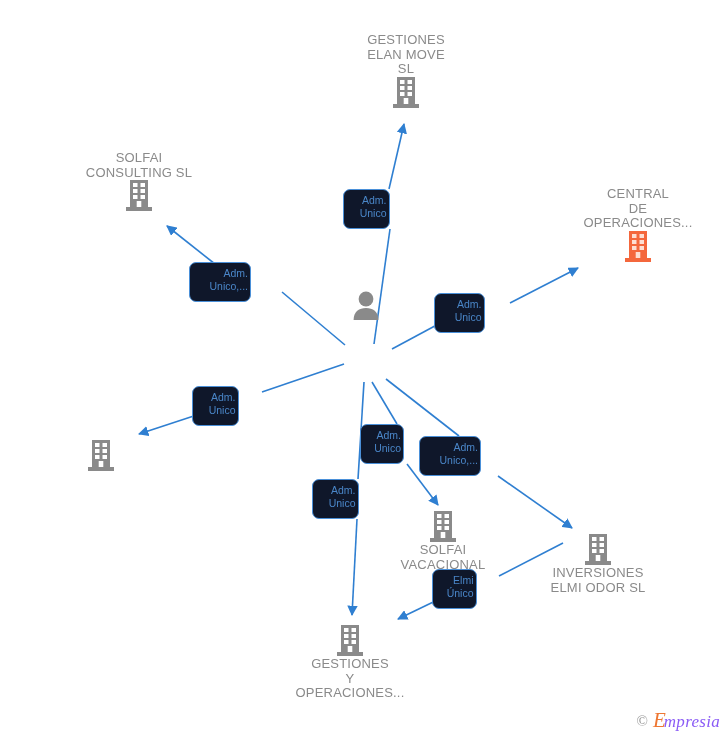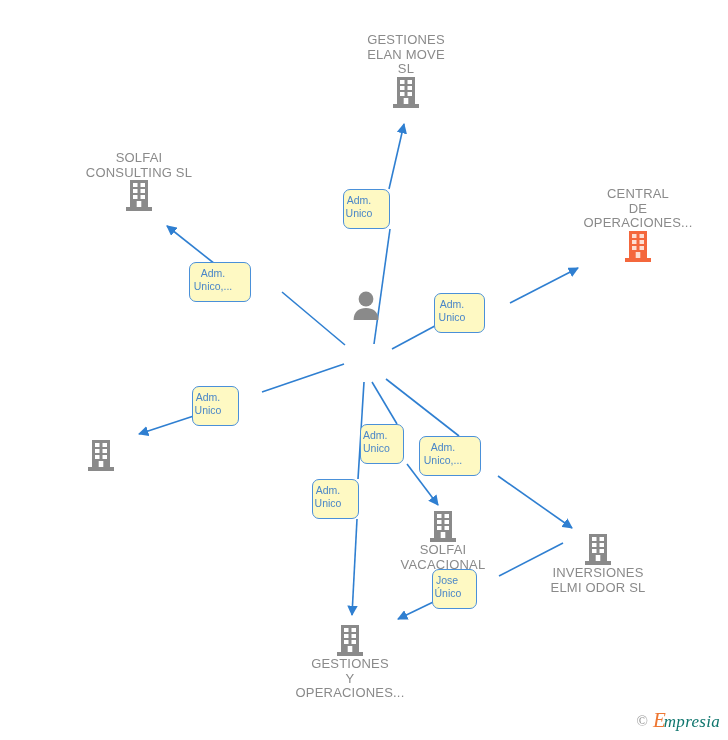--- a/index.html
+++ b/index.html
@@ -46,26 +46,26 @@
     margin: 0 auto;
   }
   .node.below .node-icon { margin-top: 3px; }
   .node.above .node-label { margin-top: 3px; }
 
   .edge-label {
     position: absolute;
     box-sizing: border-box;
     border: 1.4px solid #4a90d9;
     border-radius: 7px;
-    background: #fef9c3;
+    background: #0f172a;
     color: #4a86c8;
     font-size: 10.5px;
     line-height: 13px;
-    text-align: center;
-    padding: 4px 16px 4px 2px;
+    text-align: right;
+    padding: 4px 2px 4px 2px;
     white-space: pre-line;
   }
   .wm {
     position: absolute;
     right: 8px;
     bottom: 8px;
     display: flex;
     align-items: center;
     gap: 5px;
     font-size: 17px;
@@ -77,21 +77,21 @@
   }
   .wm-e {
     color: #ee7733;
     font-family: "Liberation Serif", serif;
     font-style: italic;
     font-size: 21px;
     line-height: 18px;
     margin-right: -2px;
   }
   .wm-rest {
-    color: #0f766e;
+    color: #8b5cf6;
     font-family: "Liberation Serif", serif;
     font-style: italic;
     font-size: 17px;
     letter-spacing: 0.3px;
   }
 </style>
 </head>
 <body>
 
 <div id="canvas">
@@ -259,21 +259,21 @@
   <div class="edge-label" style="left:459px; top:293px; width:51px; height:40px; margin-left:-25.5px;">Adm.
 Unico</div>
   <div class="edge-label" style="left:215px; top:386px; width:47px; height:40px; margin-left:-23.5px;">Adm.
 Unico</div>
   <div class="edge-label" style="left:382px; top:424px; width:44px; height:40px; margin-left:-22px;">Adm.
 Unico</div>
   <div class="edge-label" style="left:450px; top:436px; width:62px; height:40px; margin-left:-31px;">Adm.
 Unico,...</div>
   <div class="edge-label" style="left:335px; top:479px; width:47px; height:40px; margin-left:-23.5px;">Adm.
 Unico</div>
-  <div class="edge-label" style="left:454px; top:569px; width:45px; height:40px; margin-left:-22.5px;">Jose
+  <div class="edge-label" style="left:454px; top:569px; width:45px; height:40px; margin-left:-22.5px;">Elmi
 Único</div>
 
   <div class="wm">
     <span class="wm-c">©</span>
     <span><span class="wm-e">E</span><span class="wm-rest">mpresia</span></span>
   </div>
 
 </div>
 
 </body></html>

